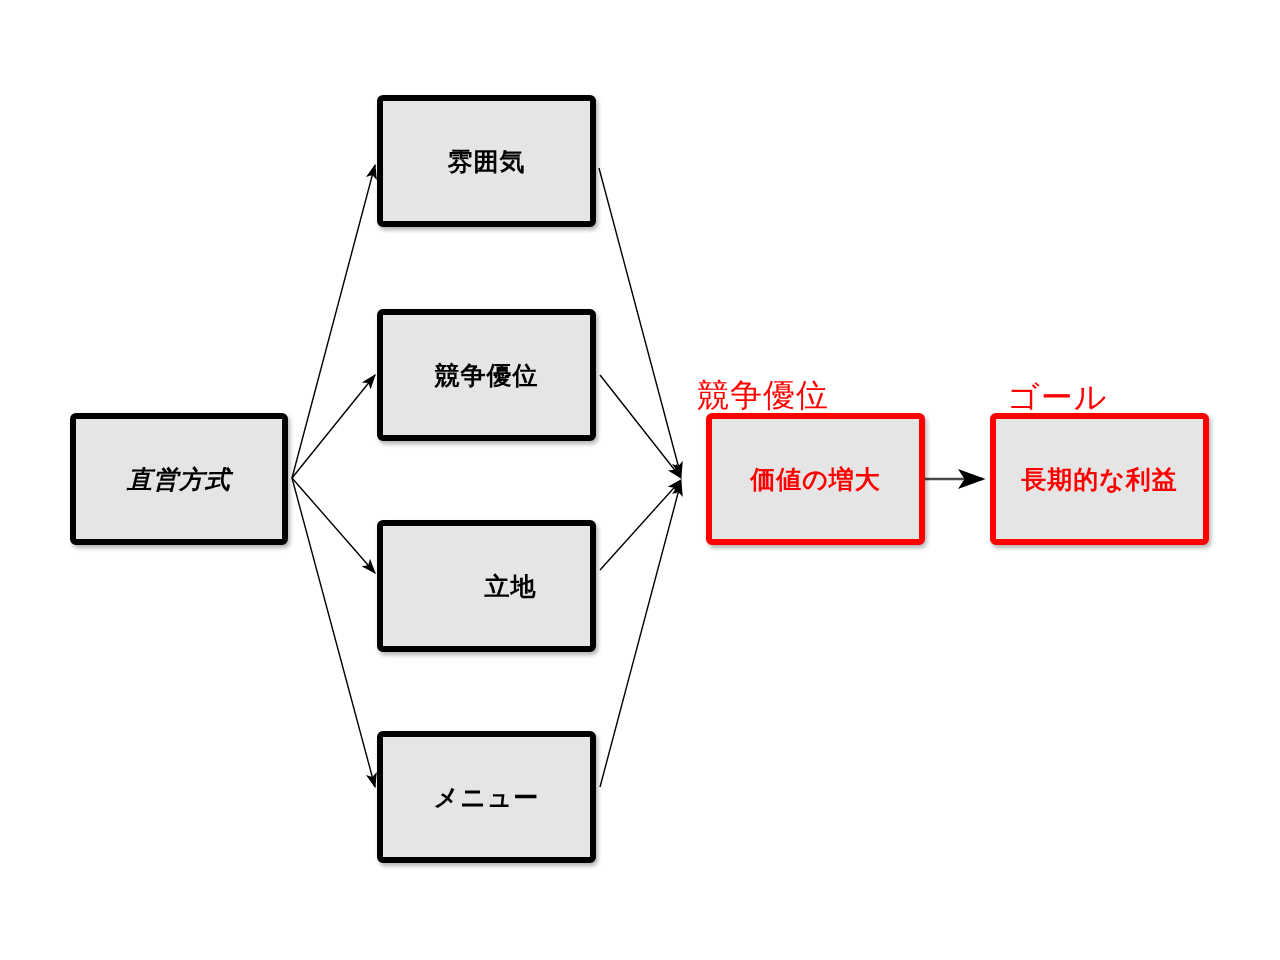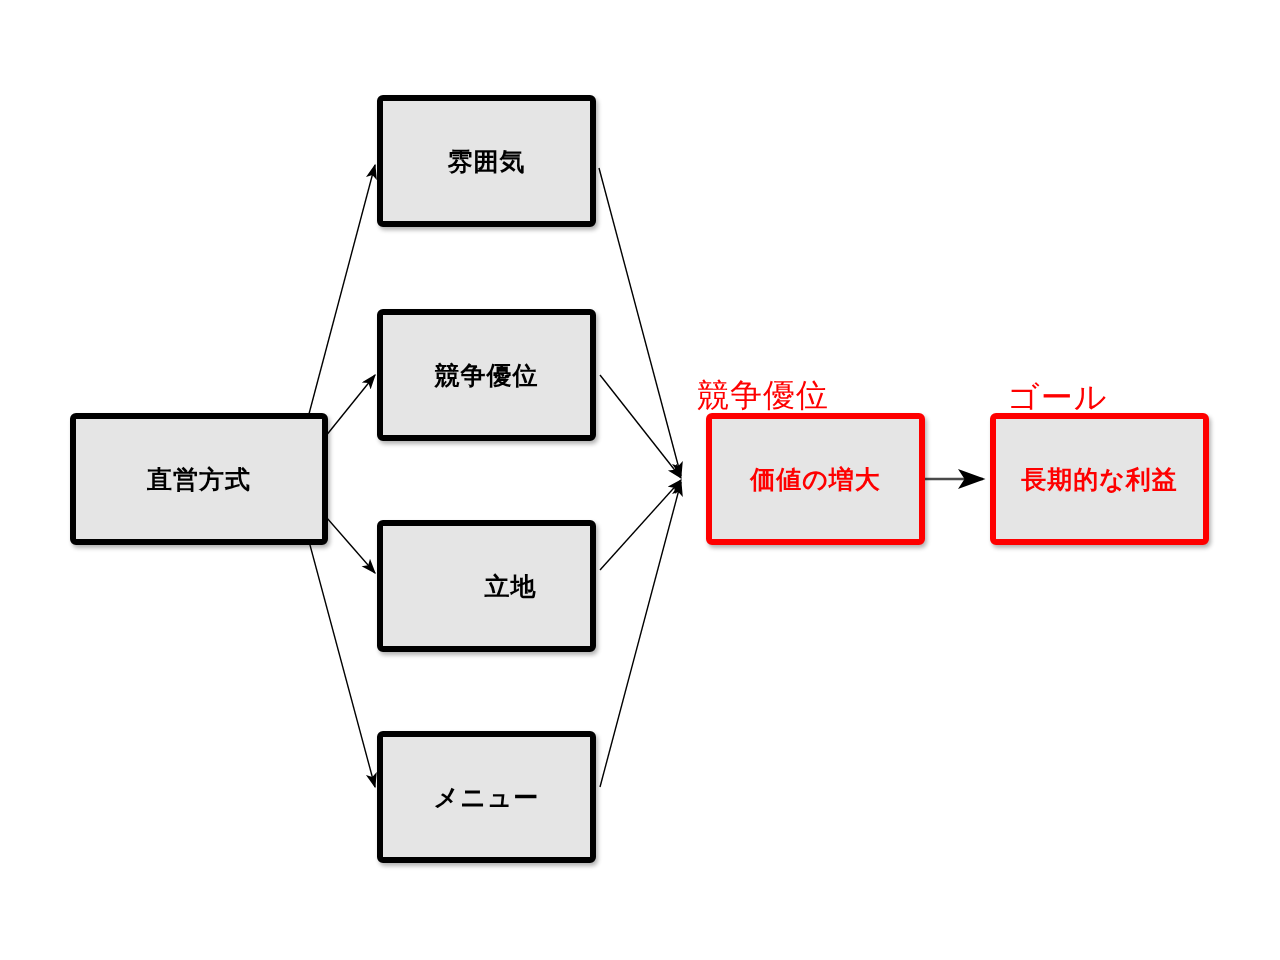--- a/index.html
+++ b/index.html
@@ -42,21 +42,21 @@
     color: #fe0000;
   }
   .caption {
     position: absolute;
     font-size: 32px;
     font-weight: normal;
     color: #fe0000;
     letter-spacing: 1px;
     white-space: nowrap;
   }
-  .src   { left: 70px;  top: 413px; width: 258px; height: 132px; }
+  .src   { left: 70px;  top: 413px; width: 218px; height: 132px; font-style: italic; }
   .f1    { left: 377px; top: 95px;  width: 219px; height: 132px; }
   .f2    { left: 377px; top: 309px; width: 219px; height: 132px; }
   .f3    { left: 377px; top: 520px; width: 219px; height: 132px; padding-left: 48px; }
   .f4    { left: 377px; top: 731px; width: 219px; height: 132px; }
   .adv   { left: 706px; top: 413px; width: 219px; height: 132px; text-align: right; }
   .goal  { left: 990px; top: 413px; width: 219px; height: 132px; }
   .cap-adv  { left: 697px;  top: 374px; }
   .cap-goal { left: 1007px; top: 376px; }
   .note {
     position: absolute;

